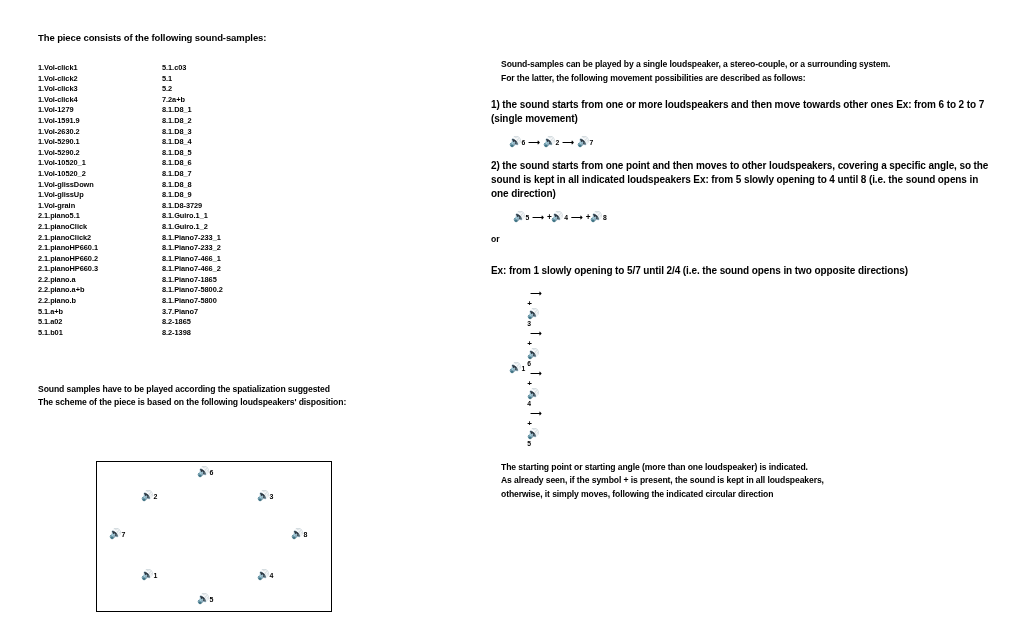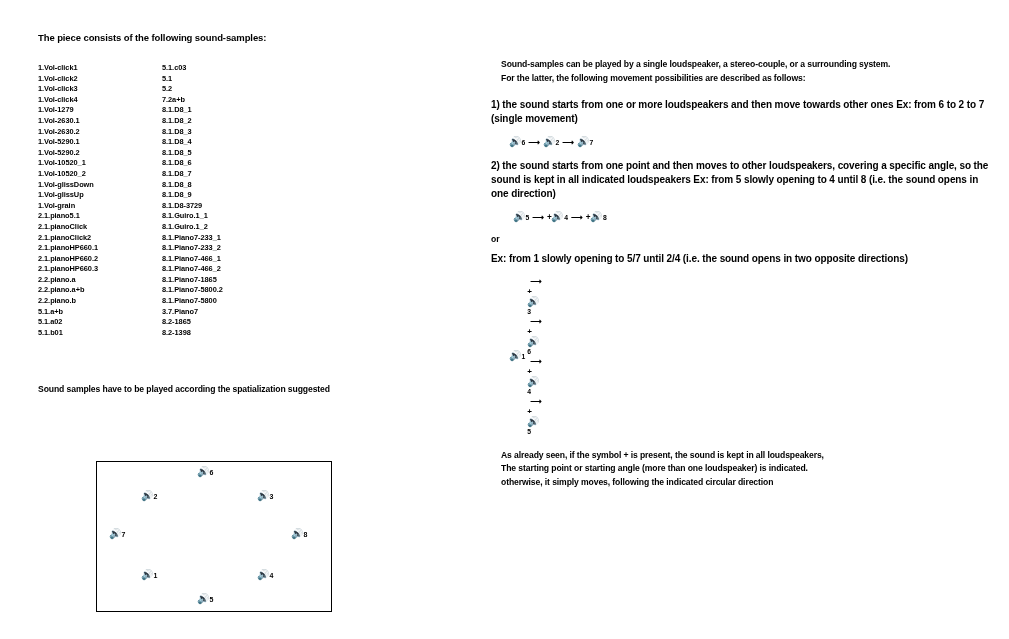--- a/index.html
+++ b/index.html
@@ -116,40 +116,40 @@
     display: inline-block;
     vertical-align: middle;
     line-height: 10px;
     font-size: 8px;
     margin-left: 2px;
   }
   .stack span { display: block; white-space: nowrap; }
   .small-or {
     font-size: 8.6px;
     font-weight: bold;
-    margin-bottom: 8px;
+    margin-bottom: 20px;
   }
 </style>
 </head>
 <body>
 
 <div class="page">
 
   <div class="col-left">
 
     <div class="intro">The piece consists of the following sound-samples:</div>
 
     <div class="samples samples-block">
       <div class="colA">
         <div>1.Vol-click1</div>
         <div>1.Vol-click2</div>
         <div>1.Vol-click3</div>
         <div>1.Vol-click4</div>
         <div>1.Vol-1279</div>
-        <div>1.Vol-2630.1</div>
+        <div>1.Vol-1591.9</div>
         <div>1.Vol-2630.2</div>
         <div>1.Vol-5290.1</div>
         <div>1.Vol-5290.2</div>
         <div>1.Vol-10520_1</div>
         <div>1.Vol-10520_2</div>
         <div>1.Vol-glissDown</div>
         <div>1.Vol-glissUp</div>
         <div>1.Vol-grain</div>
         <div>2.1.piano5.1</div>
         <div>2.1.pianoClick</div>
@@ -189,20 +189,21 @@
         <div>8.1.Piano7-5800.2</div>
         <div>8.1.Piano7-5800</div>
         <div>3.7.Piano7</div>
         <div>8.2-1865</div>
         <div>8.2-1398</div>
       </div>
     </div>
 
     <div class="note">
       <span class="ln">Sound samples have to be played according the spatialization suggested</span>
+      <span class="ln">The scheme of the piece is based on the following loudspeakers' disposition:</span>
     </div>
 
   </div>
 
   <div class="diagram">
     <div class="spk" style="left:100px; top:4px;">
       <span class="gl">🔊</span><span class="num">6</span>
     </div>
     <div class="spk" style="left:44px; top:28px;">
       <span class="gl">🔊</span><span class="num">2</span>
@@ -260,20 +261,20 @@
     </div>
 
     <div class="r-formula">
       <span class="gl">🔊</span><span class="sub">1</span><span class="stack">
         <span><span class="arrow">⟶</span>+<span class="gl">🔊</span><span class="sub">3</span><span class="arrow">⟶</span>+<span class="gl">🔊</span><span class="sub">6</span></span>
         <span><span class="arrow">⟶</span>+<span class="gl">🔊</span><span class="sub">4</span><span class="arrow">⟶</span>+<span class="gl">🔊</span><span class="sub">5</span></span>
       </span>
     </div>
 
     <div class="r-para">
+      <span class="ln">The starting point or starting angle (more than one loudspeaker) is indicated.</span>
       <span class="ln">As already seen, if the symbol + is present, the sound is kept in all loudspeakers,</span>
-      <span class="ln">The starting point or starting angle (more than one loudspeaker) is indicated.</span>
       <span class="ln">otherwise, it simply moves, following the indicated circular direction</span>
     </div>
 
   </div>
 
 </div>
 
 </body></html>

